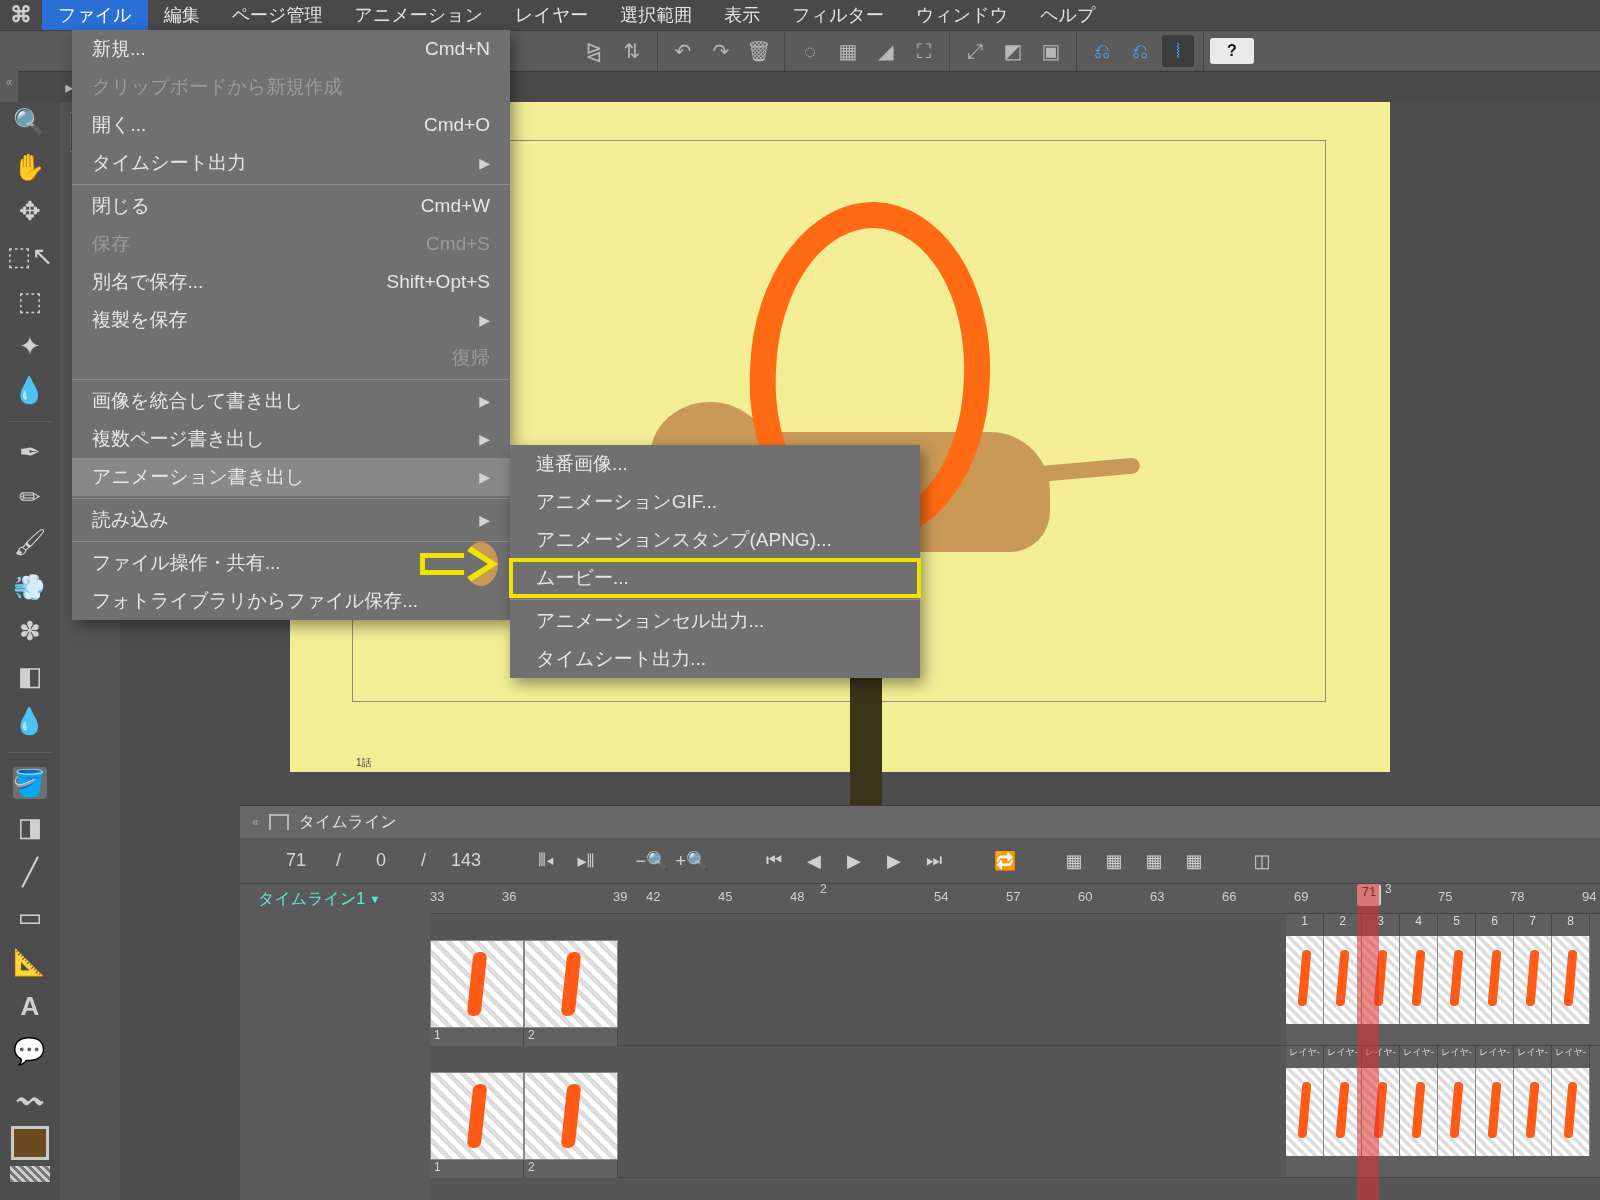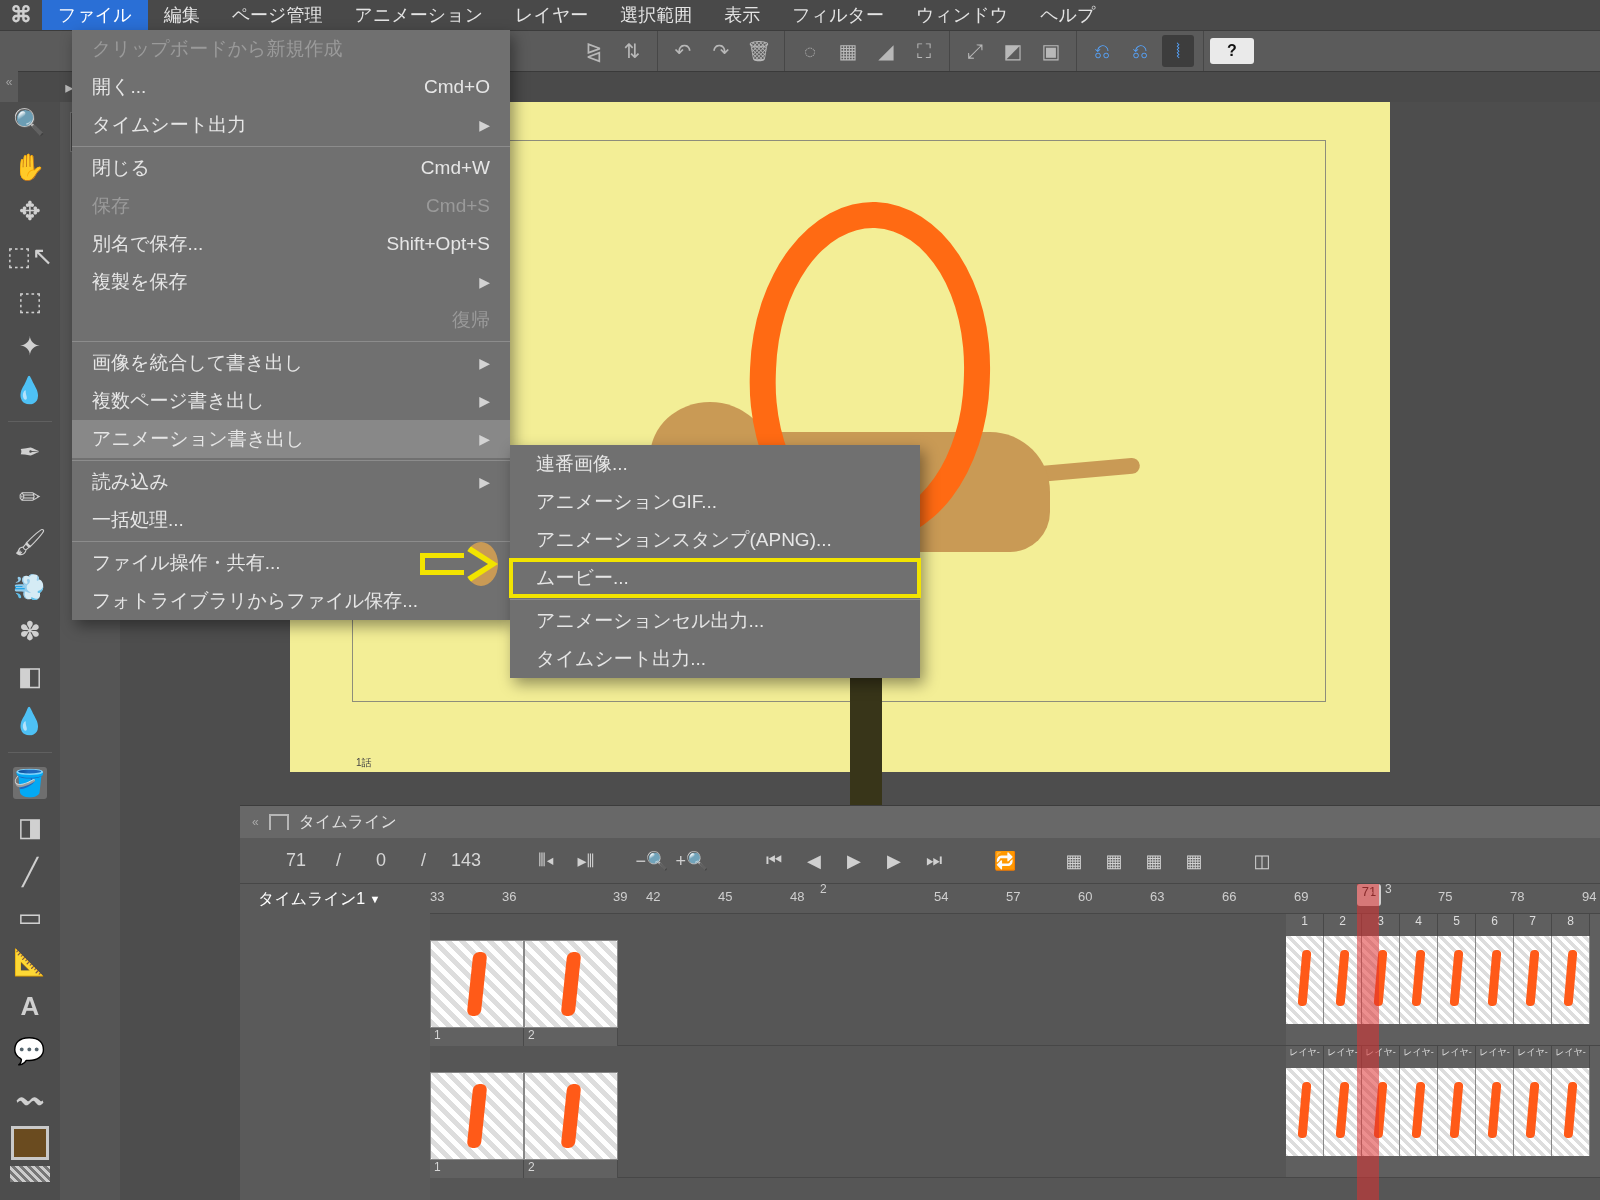--- a/index.html
+++ b/index.html
@@ -55,21 +55,21 @@
   .stand{ position:absolute; left:260px; top:360px; width:32px; height:300px; background:#383519;}
 
   .timeline-panel{ position:absolute; left:120px; right:0; bottom:0; height:395px; background:#5a5a5a; border-top:1px solid #3c3c3c; display:flex; flex-direction:column;}
   .tl-header{ height:32px; background:#686868; display:flex; align-items:center; padding-left:12px; gap:10px; color:#e0e0e0; font-size:16px;}
   .tl-header .hicon{ width:20px; height:16px; border:2px solid #b6b6b6; border-bottom:none; position:relative;}
   .tl-ctrl{ height:46px; background:#5a5a5a; display:flex; align-items:center; gap:12px; padding-left:28px; color:#d6d6d6; font-size:18px; border-bottom:1px solid #474747;}
   .tl-ctrl .num{ width:56px; text-align:center;}
   .tl-ctrl .pbtn{ width:28px; height:28px; display:flex; align-items:center; justify-content:center; color:#d0d0d0; font-size:18px;}
   .tl-body{ flex:1; display:flex;}
   .tl-left{ width:190px; background:#5a5a5a;}
-  .tl-left .tlabel{ height:30px; display:flex; align-items:center; padding-left:18px; color:#ffffff; font-size:16px;}
+  .tl-left .tlabel{ height:30px; display:flex; align-items:center; padding-left:18px; color:#5eead4; font-size:16px;}
   .tl-track-area{ flex:1; position:relative; background:#565656; overflow:hidden;}
   .ruler{ height:30px; display:flex; position:relative; background:#5a5a5a; border-bottom:1px solid #474747;}
   .ruler .tick{ position:absolute; top:5px; font-size:13px; color:#cfcfcf;}
   .ruler-marker{ position:absolute; top:0; width:24px; height:22px; background:#cfcfcf; color:#222; font-size:13px; text-align:center; border-radius:3px;}
   
   .track{ position:relative; height:132px; border-bottom:1px solid #474747; background:#565656;}
   .cel-strip{ position:absolute; left:0; top:26px; height:88px; display:flex;}
   .cel{ width:94px; height:88px; background-image:linear-gradient(45deg,#ddd 25%,#fff 25%,#fff 50%,#ddd 50%,#ddd 75%,#fff 75%); background-size:14px 14px; border:1px solid #888; position:relative; display:flex; align-items:center; justify-content:center;}
   .cel .flame{ width:14px; height:64px; background:#ff5a18; transform:skewX(-6deg); border-radius:6px;}
   .cel-num-row{ position:absolute; left:0; top:114px; height:18px; display:flex;}
@@ -390,20 +390,24 @@
           </div>
 
           <div class="playhead" style="left:927px;"></div>
         </div>
       </div>
     </div>
   </div>
 </div>
 
 <div class="dropdown" id="file-dd">
+    <div class="drow">
+      <span>新規...</span>
+      <span>Cmd+N</span>
+    </div>
     <div class="drow disabled">
       <span>クリップボードから新規作成</span>
     </div>
     <div class="drow">
       <span>開く...</span>
       <span>Cmd+O</span>
     </div>
     <div class="drow">
       <span>タイムシート出力</span>
       <span class="arrow">▶</span>
@@ -439,23 +443,20 @@
       <span class="arrow">▶</span>
     </div>
     <div class="drow hover">
       <span>アニメーション書き出し</span>
       <span class="arrow">▶</span>
     </div>
     <div class="dsep"></div>
     <div class="drow">
       <span>読み込み</span>
       <span class="arrow">▶</span>
-    </div>
-    <div class="drow">
-      <span>一括処理...</span>
     </div>
     <div class="dsep"></div>
     <div class="drow">
       <span>ファイル操作・共有...</span>
     </div>
     <div class="drow">
       <span>フォトライブラリからファイル保存...</span>
     </div>
   </div>
 

